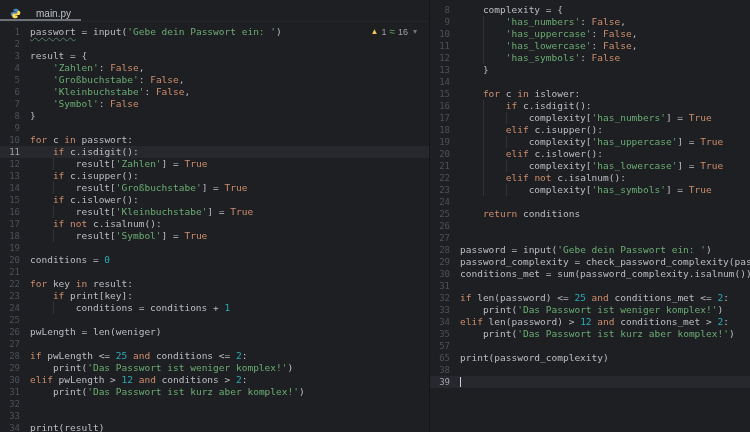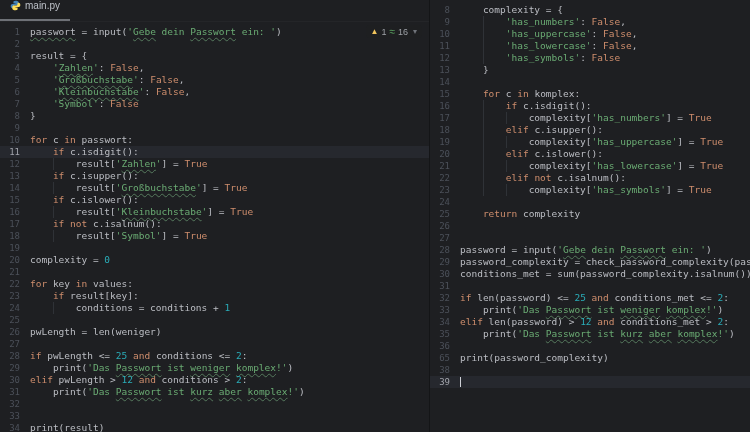--- a/index.html
+++ b/index.html
@@ -4,36 +4,36 @@
 <style>
   *{margin:0;padding:0;box-sizing:border-box}
   html,body{width:750px;height:432px;overflow:hidden}
   body{background:var(--background,#1e1f22);font-family:"Liberation Sans",sans-serif}
   .window{display:flex;width:750px;height:432px}
   .group{display:flex;flex-direction:column;position:relative;overflow:hidden;background:var(--background,#1e1f22)}
   .group.left{width:429px}
   .group.right{flex:1}
   .divider{width:1px;background:#141517}
   .tabbar{flex:0 0 22px;display:flex;align-items:stretch;background:var(--background,#1e1f22);border-bottom:1px solid #242528}
-  .tab{display:flex;align-items:flex-start;gap:4px;padding:0 10px;font-size:10px;border-bottom:2px solid transparent;cursor:default}
+  .tab{display:flex;align-items:flex-end;gap:15px;padding:0 10px;font-size:10px;border-bottom:2px solid transparent;cursor:default}
   .tab.unfocused{color:#bcc0c7;border-bottom-color:var(--tab-underline-unfocused,#6e7177)}
   .tab.focused{color:#d5d8dd;border-bottom-color:var(--tab-underline-focused,#3574f0)}
   .fileicon{display:inline-flex;width:11px;height:11px}
   .tab-close{color:#868a91;font-size:11px;line-height:1;margin-left:3px}
   .code-area{flex:1;padding-top:4px;font-family:"DejaVu Sans Mono",monospace;font-size:9.5px;line-height:12px;overflow:hidden}
   .line{display:flex;height:12px;white-space:pre}
   .line.cur{background:var(--current-line,#26282e)}
   .ln{flex:0 0 20px;text-align:right;color:#4b5059;margin-right:10px;font-size:9px}
   .line.cur .ln{color:#a1a3ab}
   .code{position:relative;flex:1 1 auto;color:var(--text,#bcbec4)}
   .tk-p{color:var(--text,#bcbec4)}
   .tk-k{color:var(--keyword,#cf8e6d)}
   .tk-s{color:var(--string,#6aab73)}
   .tk-n{color:var(--number,#2aacb8)}
-  .tk-t{color:var(--string,#6aab73);text-decoration:underline;text-decoration-style:wavy;text-decoration-color:#55795d;text-decoration-thickness:1px;text-underline-offset:2px}
+  .tk-t{color:var(--string,#6aab73);text-decoration-style:wavy;text-decoration-color:#55795d;text-decoration-thickness:1px;text-underline-offset:2px}
   .tk-v{color:var(--text,#bcbec4);text-decoration:underline;text-decoration-style:wavy;text-decoration-color:#55795d;text-decoration-thickness:1px;text-underline-offset:2px}
   .guide{position:absolute;top:0;bottom:0;width:0;border-left:1px solid #2f3237}
   .caret{position:absolute;left:0;top:1px;bottom:1px;width:1px;background:#ced0d6}
   .inspections{position:absolute;top:25px;right:7px;display:flex;align-items:center;gap:3px;font-size:9px;color:#9da0a6;background:rgba(30,31,34,.92);padding:1px 5px;border-radius:4px;z-index:5}
   .insp-warn{color:var(--warning,#f2c55c);font-size:8px}
   .insp-typo{color:#5fad65;font-size:10px}
   .insp-chevron{color:#6f737a;font-size:8px;margin-left:2px}
   .insp-count{color:#9da0a6}
 </style>
 </head>
@@ -66,24 +66,24 @@
         <div class="line"><span class="ln">10</span><span class="code"><span class="tk-k">for</span><span class="tk-p"> c </span><span class="tk-k">in</span><span class="tk-p"> passwort:</span></span></div>
         <div class="line cur"><span class="ln">11</span><span class="code"><span class="tk-p">    </span><span class="tk-k">if</span><span class="tk-p"> c.isdigit():</span></span></div>
         <div class="line"><span class="ln">12</span><span class="code"><span class="tk-p">        result[</span><span class="tk-s">'</span><span class="tk-t">Zahlen</span><span class="tk-s">'</span><span class="tk-p">] = </span><span class="tk-k">True</span><i class="guide" style="left: 4ch;"></i></span></div>
         <div class="line"><span class="ln">13</span><span class="code"><span class="tk-p">    </span><span class="tk-k">if</span><span class="tk-p"> c.isupper():</span></span></div>
         <div class="line"><span class="ln">14</span><span class="code"><span class="tk-p">        result[</span><span class="tk-s">'</span><span class="tk-t">Großbuchstabe</span><span class="tk-s">'</span><span class="tk-p">] = </span><span class="tk-k">True</span><i class="guide" style="left: 4ch;"></i></span></div>
         <div class="line"><span class="ln">15</span><span class="code"><span class="tk-p">    </span><span class="tk-k">if</span><span class="tk-p"> c.islower():</span></span></div>
         <div class="line"><span class="ln">16</span><span class="code"><span class="tk-p">        result[</span><span class="tk-s">'</span><span class="tk-t">Kleinbuchstabe</span><span class="tk-s">'</span><span class="tk-p">] = </span><span class="tk-k">True</span><i class="guide" style="left: 4ch;"></i></span></div>
         <div class="line"><span class="ln">17</span><span class="code"><span class="tk-p">    </span><span class="tk-k">if</span><span class="tk-p"> </span><span class="tk-k">not</span><span class="tk-p"> c.isalnum():</span></span></div>
         <div class="line"><span class="ln">18</span><span class="code"><span class="tk-p">        result[</span><span class="tk-s">'Symbol'</span><span class="tk-p">] = </span><span class="tk-k">True</span><i class="guide" style="left: 4ch;"></i></span></div>
         <div class="line"><span class="ln">19</span><span class="code"></span></div>
-        <div class="line"><span class="ln">20</span><span class="code"><span class="tk-p">complexity = </span><span class="tk-n">0</span></span></div>
+        <div class="line"><span class="ln">20</span><span class="code"><span class="tk-p">conditions = </span><span class="tk-n">0</span></span></div>
         <div class="line"><span class="ln">21</span><span class="code"></span></div>
-        <div class="line"><span class="ln">22</span><span class="code"><span class="tk-k">for</span><span class="tk-p"> key </span><span class="tk-k">in</span><span class="tk-p"> values:</span></span></div>
-        <div class="line"><span class="ln">23</span><span class="code"><span class="tk-p">    </span><span class="tk-k">if</span><span class="tk-p"> result[key]:</span></span></div>
+        <div class="line"><span class="ln">22</span><span class="code"><span class="tk-k">for</span><span class="tk-p"> key </span><span class="tk-k">in</span><span class="tk-p"> result:</span></span></div>
+        <div class="line"><span class="ln">23</span><span class="code"><span class="tk-p">    </span><span class="tk-k">if</span><span class="tk-p"> print[key]:</span></span></div>
         <div class="line"><span class="ln">24</span><span class="code"><span class="tk-p">        conditions = conditions + </span><span class="tk-n">1</span><i class="guide" style="left: 4ch;"></i></span></div>
         <div class="line"><span class="ln">25</span><span class="code"></span></div>
         <div class="line"><span class="ln">26</span><span class="code"><span class="tk-p">pwLength = len(weniger)</span></span></div>
         <div class="line"><span class="ln">27</span><span class="code"></span></div>
         <div class="line"><span class="ln">28</span><span class="code"><span class="tk-k">if</span><span class="tk-p"> pwLength &lt;= </span><span class="tk-n">25</span><span class="tk-p"> </span><span class="tk-k">and</span><span class="tk-p"> conditions &lt;= </span><span class="tk-n">2</span><span class="tk-p">:</span></span></div>
         <div class="line"><span class="ln">29</span><span class="code"><span class="tk-p">    print(</span><span class="tk-s">'Das </span><span class="tk-t">Passwort</span><span class="tk-s"> ist </span><span class="tk-t">weniger</span><span class="tk-s"> </span><span class="tk-t">komplex</span><span class="tk-s">!'</span><span class="tk-p">)</span></span></div>
         <div class="line"><span class="ln">30</span><span class="code"><span class="tk-k">elif</span><span class="tk-p"> pwLength &gt; </span><span class="tk-n">12</span><span class="tk-p"> </span><span class="tk-k">and</span><span class="tk-p"> conditions &gt; </span><span class="tk-n">2</span><span class="tk-p">:</span></span></div>
         <div class="line"><span class="ln">31</span><span class="code"><span class="tk-p">    print(</span><span class="tk-s">'Das </span><span class="tk-t">Passwort</span><span class="tk-s"> ist </span><span class="tk-t">kurz</span><span class="tk-s"> </span><span class="tk-t">aber</span><span class="tk-s"> </span><span class="tk-t">komplex</span><span class="tk-s">!'</span><span class="tk-p">)</span></span></div>
         <div class="line"><span class="ln">32</span><span class="code"></span></div>
         <div class="line"><span class="ln">33</span><span class="code"></span></div>
@@ -102,41 +102,41 @@
 
   <section class="group right">
     <div class="code-area">
         <div class="line"><span class="ln">8</span><span class="code"><span class="tk-p">    complexity = {</span></span></div>
         <div class="line"><span class="ln">9</span><span class="code"><span class="tk-p">        </span><span class="tk-s">'has_numbers'</span><span class="tk-p">: </span><span class="tk-k">False</span><span class="tk-p">,</span><i class="guide" style="left: 4ch;"></i></span></div>
         <div class="line"><span class="ln">10</span><span class="code"><span class="tk-p">        </span><span class="tk-s">'has_uppercase'</span><span class="tk-p">: </span><span class="tk-k">False</span><span class="tk-p">,</span><i class="guide" style="left: 4ch;"></i></span></div>
         <div class="line"><span class="ln">11</span><span class="code"><span class="tk-p">        </span><span class="tk-s">'has_lowercase'</span><span class="tk-p">: </span><span class="tk-k">False</span><span class="tk-p">,</span><i class="guide" style="left: 4ch;"></i></span></div>
         <div class="line"><span class="ln">12</span><span class="code"><span class="tk-p">        </span><span class="tk-s">'has_symbols'</span><span class="tk-p">: </span><span class="tk-k">False</span><i class="guide" style="left: 4ch;"></i></span></div>
         <div class="line"><span class="ln">13</span><span class="code"><span class="tk-p">    }</span></span></div>
         <div class="line"><span class="ln">14</span><span class="code"></span></div>
-        <div class="line"><span class="ln">15</span><span class="code"><span class="tk-p">    </span><span class="tk-k">for</span><span class="tk-p"> c </span><span class="tk-k">in</span><span class="tk-p"> komplex:</span></span></div>
+        <div class="line"><span class="ln">15</span><span class="code"><span class="tk-p">    </span><span class="tk-k">for</span><span class="tk-p"> c </span><span class="tk-k">in</span><span class="tk-p"> islower:</span></span></div>
         <div class="line"><span class="ln">16</span><span class="code"><span class="tk-p">        </span><span class="tk-k">if</span><span class="tk-p"> c.isdigit():</span><i class="guide" style="left: 4ch;"></i></span></div>
         <div class="line"><span class="ln">17</span><span class="code"><span class="tk-p">            complexity[</span><span class="tk-s">'has_numbers'</span><span class="tk-p">] = </span><span class="tk-k">True</span><i class="guide" style="left: 4ch;"></i><i class="guide" style="left: 8ch;"></i></span></div>
         <div class="line"><span class="ln">18</span><span class="code"><span class="tk-p">        </span><span class="tk-k">elif</span><span class="tk-p"> c.isupper():</span><i class="guide" style="left: 4ch;"></i></span></div>
         <div class="line"><span class="ln">19</span><span class="code"><span class="tk-p">            complexity[</span><span class="tk-s">'has_uppercase'</span><span class="tk-p">] = </span><span class="tk-k">True</span><i class="guide" style="left: 4ch;"></i><i class="guide" style="left: 8ch;"></i></span></div>
         <div class="line"><span class="ln">20</span><span class="code"><span class="tk-p">        </span><span class="tk-k">elif</span><span class="tk-p"> c.islower():</span><i class="guide" style="left: 4ch;"></i></span></div>
         <div class="line"><span class="ln">21</span><span class="code"><span class="tk-p">            complexity[</span><span class="tk-s">'has_lowercase'</span><span class="tk-p">] = </span><span class="tk-k">True</span><i class="guide" style="left: 4ch;"></i><i class="guide" style="left: 8ch;"></i></span></div>
         <div class="line"><span class="ln">22</span><span class="code"><span class="tk-p">        </span><span class="tk-k">elif</span><span class="tk-p"> </span><span class="tk-k">not</span><span class="tk-p"> c.isalnum():</span><i class="guide" style="left: 4ch;"></i></span></div>
         <div class="line"><span class="ln">23</span><span class="code"><span class="tk-p">            complexity[</span><span class="tk-s">'has_symbols'</span><span class="tk-p">] = </span><span class="tk-k">True</span><i class="guide" style="left: 4ch;"></i><i class="guide" style="left: 8ch;"></i></span></div>
         <div class="line"><span class="ln">24</span><span class="code"></span></div>
-        <div class="line"><span class="ln">25</span><span class="code"><span class="tk-p">    </span><span class="tk-k">return</span><span class="tk-p"> complexity</span></span></div>
+        <div class="line"><span class="ln">25</span><span class="code"><span class="tk-p">    </span><span class="tk-k">return</span><span class="tk-p"> conditions</span></span></div>
         <div class="line"><span class="ln">26</span><span class="code"></span></div>
         <div class="line"><span class="ln">27</span><span class="code"></span></div>
         <div class="line"><span class="ln">28</span><span class="code"><span class="tk-p">password = input(</span><span class="tk-s">'</span><span class="tk-t">Gebe</span><span class="tk-s"> dein </span><span class="tk-t">Passwort</span><span class="tk-s"> ein: '</span><span class="tk-p">)</span></span></div>
         <div class="line"><span class="ln">29</span><span class="code"><span class="tk-p">password_complexity = check_password_complexity(password)</span></span></div>
         <div class="line"><span class="ln">30</span><span class="code"><span class="tk-p">conditions_met = sum(password_complexity.isalnum())</span></span></div>
         <div class="line"><span class="ln">31</span><span class="code"></span></div>
         <div class="line"><span class="ln">32</span><span class="code"><span class="tk-k">if</span><span class="tk-p"> len(password) &lt;= </span><span class="tk-n">25</span><span class="tk-p"> </span><span class="tk-k">and</span><span class="tk-p"> conditions_met &lt;= </span><span class="tk-n">2</span><span class="tk-p">:</span></span></div>
         <div class="line"><span class="ln">33</span><span class="code"><span class="tk-p">    print(</span><span class="tk-s">'Das </span><span class="tk-t">Passwort</span><span class="tk-s"> ist </span><span class="tk-t">weniger</span><span class="tk-s"> </span><span class="tk-t">komplex</span><span class="tk-s">!'</span><span class="tk-p">)</span></span></div>
         <div class="line"><span class="ln">34</span><span class="code"><span class="tk-k">elif</span><span class="tk-p"> len(password) &gt; </span><span class="tk-n">12</span><span class="tk-p"> </span><span class="tk-k">and</span><span class="tk-p"> conditions_met &gt; </span><span class="tk-n">2</span><span class="tk-p">:</span></span></div>
         <div class="line"><span class="ln">35</span><span class="code"><span class="tk-p">    print(</span><span class="tk-s">'Das </span><span class="tk-t">Passwort</span><span class="tk-s"> ist </span><span class="tk-t">kurz</span><span class="tk-s"> </span><span class="tk-t">aber</span><span class="tk-s"> </span><span class="tk-t">komplex</span><span class="tk-s">!'</span><span class="tk-p">)</span></span></div>
-        <div class="line"><span class="ln">36</span><span class="code"></span></div>
+        <div class="line"><span class="ln">57</span><span class="code"></span></div>
         <div class="line"><span class="ln">65</span><span class="code"><span class="tk-p">print(password_complexity)</span></span></div>
         <div class="line"><span class="ln">38</span><span class="code"></span></div>
         <div class="line cur"><span class="ln">39</span><span class="code"><i class="caret"></i></span></div>
       </div>
   </section>
 
 </div>
 
 </body></html>

